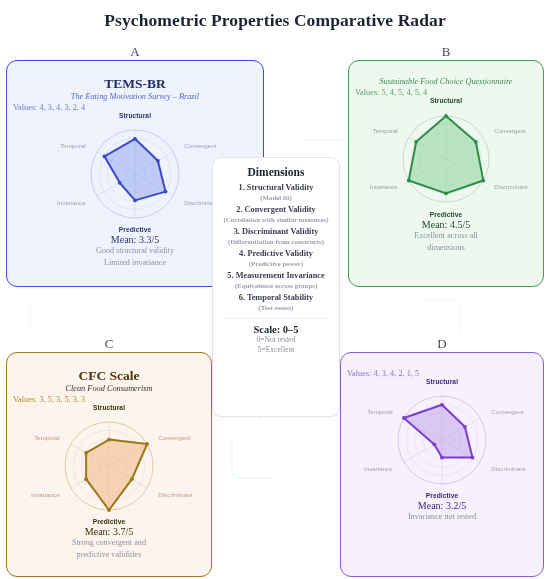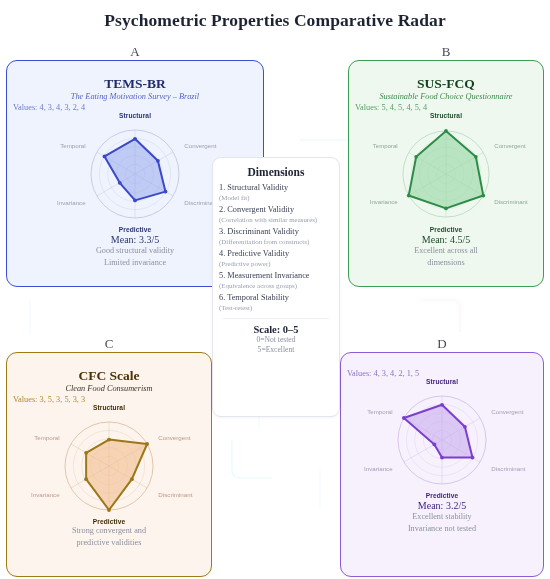--- a/index.html
+++ b/index.html
@@ -125,21 +125,21 @@
     border-radius:9px;
     box-sizing:border-box;
     padding:8px 6px;
     box-shadow:0 1px 3px rgba(40,50,80,.05);
   }
   .dims-title{
     text-align:center;font-weight:bold;font-size:11.5px;
     font-family:"Liberation Serif", serif;
     color:#1d2333;margin-bottom:5px;
   }
-  .dim-item{margin-bottom:3px;}
+  .dim-item{text-align:center;margin-bottom:3px;font-weight:bold;}
   .dim-name{font-size:8.3px;color:#3a3f52;font-family:"Liberation Serif", serif;line-height:10px;}
   .dim-desc{font-size:6.9px;color:#9aa0b0;font-family:"Liberation Serif", serif;line-height:9px;}
   .dims-divider{border-top:1px solid #eceef4;margin:6px 4px 5px 4px;}
   .scale-title{text-align:center;font-weight:bold;font-size:10.5px;font-family:"Liberation Serif", serif;color:#1d2333;}
   .scale-line{text-align:center;font-size:7.6px;color:#8b90a0;font-family:"Liberation Serif", serif;line-height:10px;}
 </style>
 </head>
 <body>
 
 <div class="page">
@@ -206,21 +206,20 @@
         <div class="axis-bottom-label" style="color: rgb(43, 53, 112);">Predictive</div>
         <div class="mean" style="color: rgb(43, 53, 112);">Mean: 3.3/5</div>
         <div class="note">Good structural validity</div>
         <div class="note">Limited invariance</div>
       </div>
     </div>
 
     <div class="panel-slot slot-b">
       <div class="panel-letter">B</div>
       <div class="card" id="card-b" style="border-color: rgb(63, 156, 85); background: rgb(238, 248, 239);">
-        <div class="card-title" style="color: rgb(20, 64, 31);">SUS-FCQ</div>
         <div class="card-sub" style="color: rgb(63, 138, 77);">Sustainable Food Choice Questionnaire</div>
         <div class="card-values" style="color: rgb(87, 160, 101);">Values: 5, 4, 5, 4, 5, 4</div>
         <div class="axis-top-label" style="color: rgb(29, 76, 41);">Structural</div>
         <div class="radar-wrap">
           <svg class="radar" id="radar-b" width="186" height="108" viewBox="0 0 186 108">
               <circle cx="93" cy="54" r="9.68" fill="none" stroke="#b2d6ba" stroke-width="0.55" opacity="0.5"></circle>
               <circle cx="93" cy="54" r="18.48" fill="none" stroke="#b2d6ba" stroke-width="0.55" opacity="0.5"></circle>
               <circle cx="93" cy="54" r="27.28" fill="none" stroke="#b2d6ba" stroke-width="0.55" opacity="0.5"></circle>
               <circle cx="93" cy="54" r="35.64" fill="none" stroke="#b2d6ba" stroke-width="0.55" opacity="0.5"></circle>
               <circle cx="93" cy="54" r="44" fill="none" stroke="#b2d6ba" stroke-width="0.9" opacity="0.85"></circle>
@@ -277,20 +276,21 @@
               <circle cx="93" cy="98" r="1.9" fill="#9a7718"></circle>
               <circle cx="70.13692934009082" cy="67.2" r="1.9" fill="#9a7718"></circle>
               <circle cx="70.13692934009083" cy="40.8" r="1.9" fill="#9a7718"></circle>
               <text x="142.363448015713" y="27.500000000000004" font-size="6.2" font-family="&quot;Liberation Sans&quot;, sans-serif" fill="#c09a86" text-anchor="start">Convergent</text>
               <text x="142.363448015713" y="84.5" font-size="6.2" font-family="&quot;Liberation Sans&quot;, sans-serif" fill="#c09a86" text-anchor="start">Discriminant</text>
               <text x="43.636551984286996" y="84.5" font-size="6.2" font-family="&quot;Liberation Sans&quot;, sans-serif" fill="#c09a86" text-anchor="end">Invariance</text>
               <text x="43.636551984287" y="27.499999999999993" font-size="6.2" font-family="&quot;Liberation Sans&quot;, sans-serif" fill="#c09a86" text-anchor="end">Temporal</text>
             </svg>
         </div>
         <div class="axis-bottom-label" style="color: rgb(62, 45, 8);">Predictive</div>
+        <div class="mean" style="color: rgb(62, 45, 8);">Mean: 3.7/5</div>
         <div class="note">Strong convergent and</div>
         <div class="note">predictive validities</div>
       </div>
     </div>
 
     <div class="panel-slot slot-d">
       <div class="panel-letter">D</div>
       <div class="card" id="card-d" style="border-color: rgb(139, 92, 214); background: rgb(247, 241, 253);">
         <div class="card-values" style="color: rgb(139, 114, 201);">Values: 4, 3, 4, 2, 1, 5</div>
         <div class="axis-top-label" style="color: rgb(60, 29, 120);">Structural</div>
@@ -315,21 +315,20 @@
               <circle cx="85.37897644669694" cy="58.4" r="1.9" fill="#7a3fd0"></circle>
               <circle cx="54.8948822334847" cy="31.999999999999996" r="1.9" fill="#7a3fd0"></circle>
               <text x="142.363448015713" y="27.500000000000004" font-size="6.2" font-family="&quot;Liberation Sans&quot;, sans-serif" fill="#a79ab6" text-anchor="start">Convergent</text>
               <text x="142.363448015713" y="84.5" font-size="6.2" font-family="&quot;Liberation Sans&quot;, sans-serif" fill="#a79ab6" text-anchor="start">Discriminant</text>
               <text x="43.636551984286996" y="84.5" font-size="6.2" font-family="&quot;Liberation Sans&quot;, sans-serif" fill="#a79ab6" text-anchor="end">Invariance</text>
               <text x="43.636551984287" y="27.499999999999993" font-size="6.2" font-family="&quot;Liberation Sans&quot;, sans-serif" fill="#a79ab6" text-anchor="end">Temporal</text>
             </svg>
         </div>
         <div class="axis-bottom-label" style="color: rgb(60, 29, 120);">Predictive</div>
         <div class="mean" style="color: rgb(60, 29, 120);">Mean: 3.2/5</div>
-        <div class="note">Excellent stability</div>
         <div class="note">Invariance not tested</div>
       </div>
     </div>
 
   </div>
 
   <div class="dims-card">
     <div class="dims-title">Dimensions</div>
     <div id="dims-list">
         <div class="dim-item">

